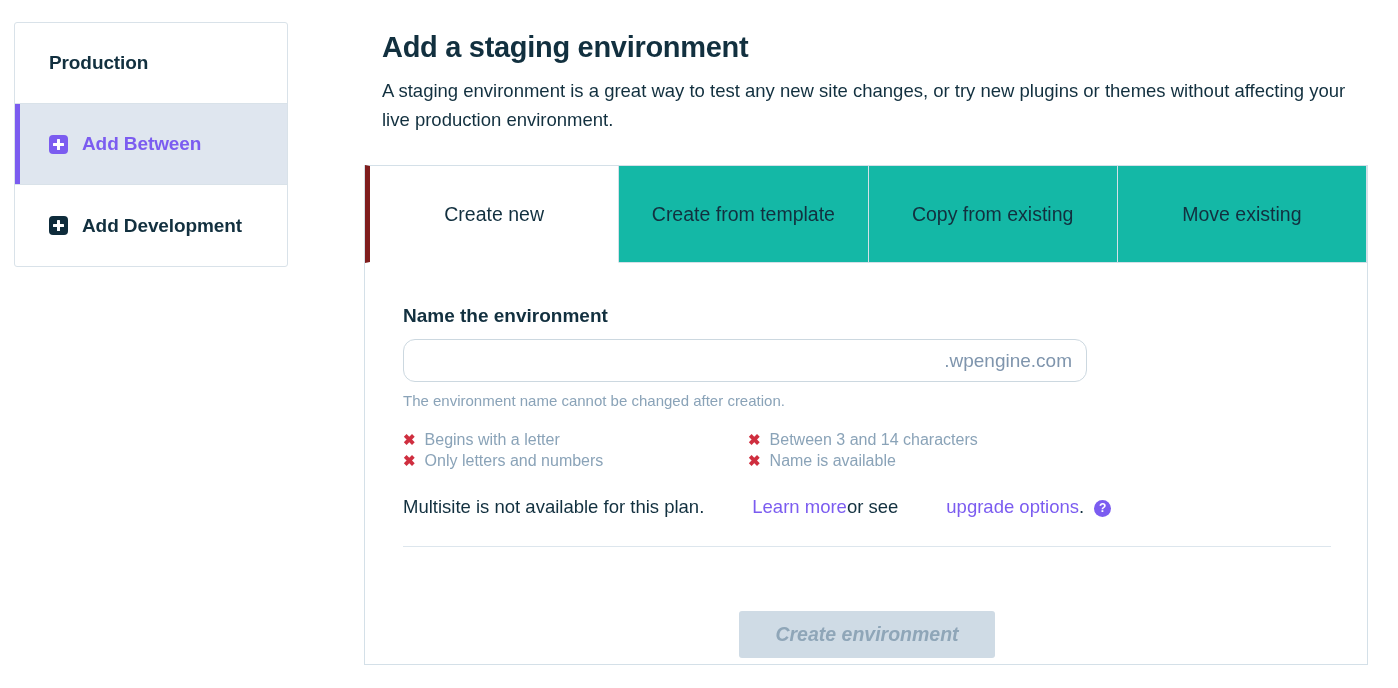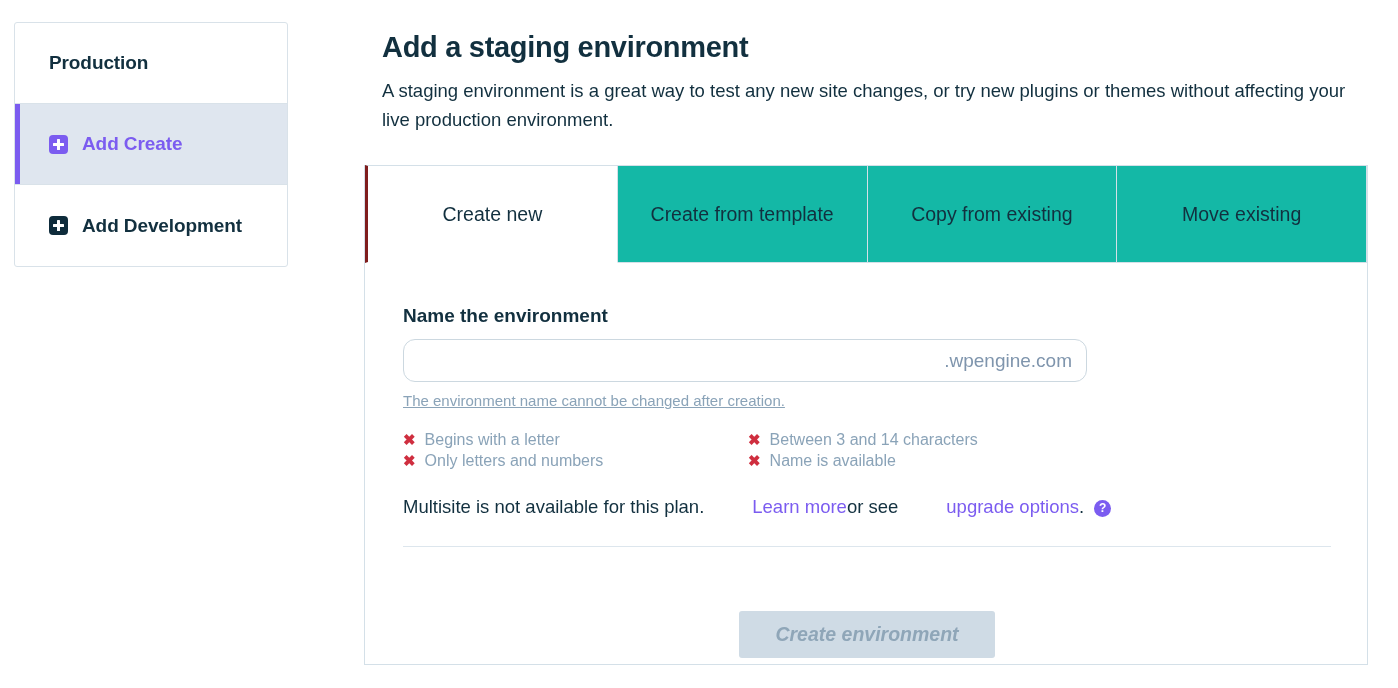--- a/index.html
+++ b/index.html
@@ -135,21 +135,21 @@
     font-size: 19.5px;
     color: #12303f;
     box-sizing: border-box;
     background: #14b8a6;
     border: 1px solid #d4e0e8;
     border-left: none;
     border-top: 1px solid #d4e0e8;
     cursor: pointer;
   }
   .tab:first-child {
-    border-left: 3px solid #7f1d1d;
+    border-left: 5px solid #7f1d1d;
   }
   .tab.active {
     background: #ffffff;
     border-bottom: 1px solid #ffffff;
   }
 
   .panel {
     padding: 42px 38px 0 38px;
   }
   .field-label {
@@ -186,21 +186,20 @@
     top: 0;
     line-height: 41px;
     font-size: 19px;
     color: #7f95ad;
     pointer-events: none;
   }
   .helper-text {
     margin: 10px 0 0 0;
     font-size: 15px;
     color: #8aa3b8;
-    text-decoration: underline;
   }
 
   .rules {
     margin-top: 22px;
     width: 620px;
     display: grid;
     grid-template-columns: 345px auto;
     row-gap: 3px;
   }
   .rule {
@@ -278,21 +277,21 @@
 <body>
 
 <div class="sidebar">
 
   <div class="env-row production">
     <span class="env-label production">Production</span>
   </div>
 
   <div class="env-row active">
     <span class="plus-icon purple"></span>
-    <span class="env-label staging">Add Create</span>
+    <span class="env-label staging">Add Between</span>
   </div>
 
   <div class="env-row">
     <span class="plus-icon dark"></span>
     <span class="env-label development">Add Development</span>
   </div>
 
 </div>
 
 <div class="main">

